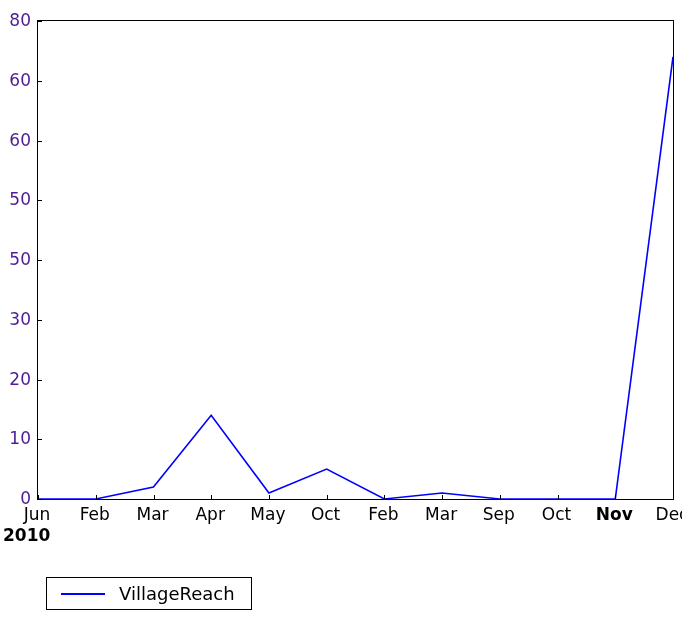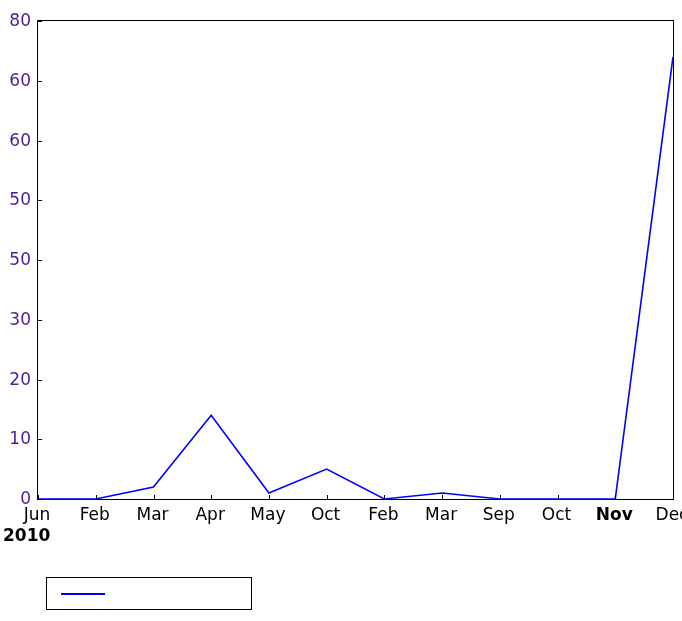--- a/index.html
+++ b/index.html
@@ -209,16 +209,17 @@
       <div class="xtick-text" style="left: 672px; top: 506px;">Dec</div>
       <div class="xtick-sub" style="left: 3px; top: 527px;">2010</div>
     </div>
 
 
   <div id="legend">
     <div class="legend-entry">
       <span class="legend-swatch">
           <i></i>
         </span>
+      <span class="legend-text">VillageReach</span>
     </div>
   </div>
 
 </div>
 
 </body></html>

